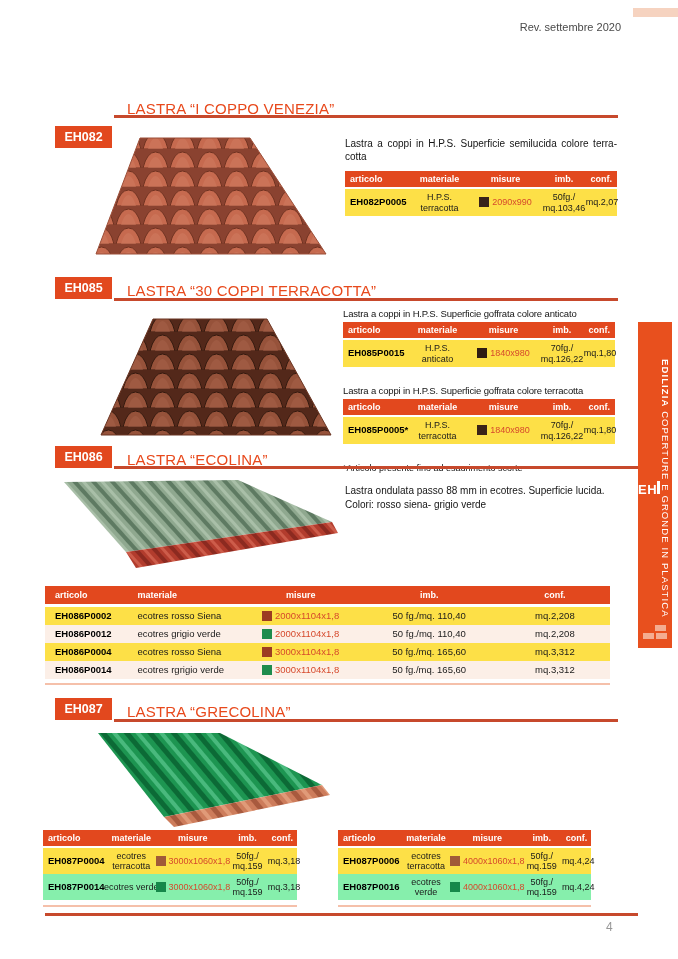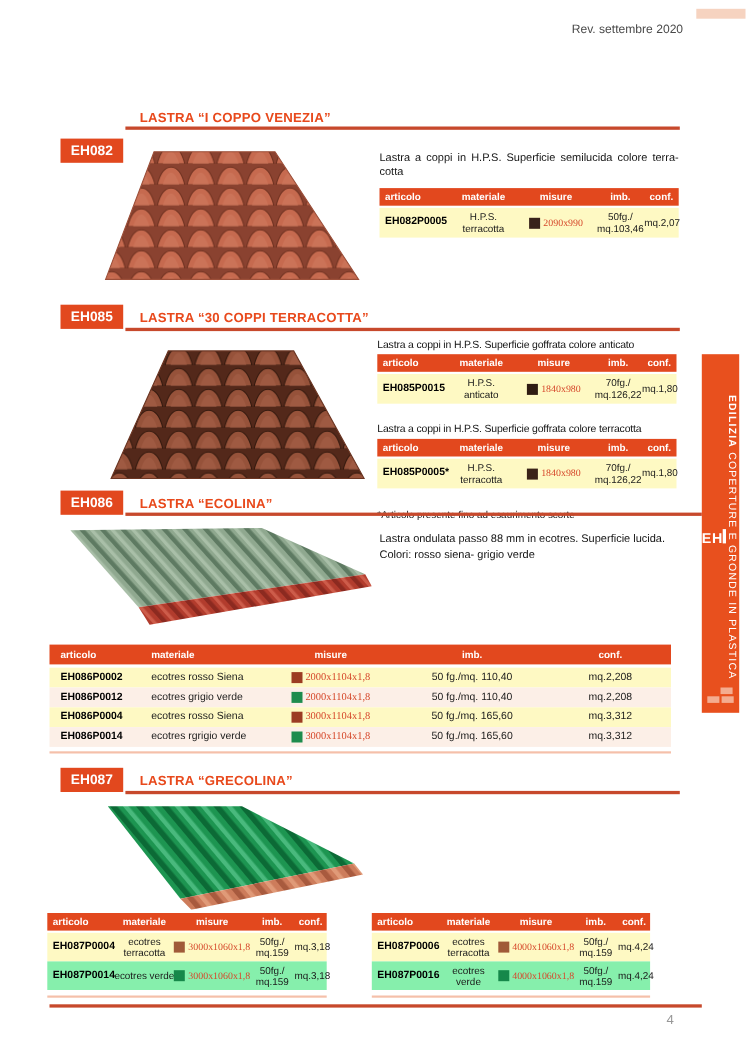--- a/index.html
+++ b/index.html
@@ -6,45 +6,45 @@
   .page{position:relative;width:678px;height:959px;background:#fff;overflow:hidden;
         font-family:"Liberation Sans", sans-serif;}
 
   
   .rev{position:absolute;top:21px;right:57px;font-size:11px;color:#4a4a4a;}
   .corner-tab{position:absolute;top:8px;left:633px;width:45px;height:9px;background:#f6d3c0;}
 
   
   .sec-box{position:absolute;width:57px;height:22px;background:#e2481e;color:#fff;
            font-weight:bold;font-size:12.5px;display:flex;align-items:center;justify-content:center;}
-  .sec-title{position:absolute;color:#e8491c;font-weight:bold;font-size:12px;letter-spacing:.2px;white-space:nowrap;}
+  .sec-title{position:absolute;color:#e8491c;font-weight:normal;font-size:15px;letter-spacing:.2px;white-space:nowrap;}
   .sec-rule{position:absolute;height:2.5px;background:#c7492c;}
 
   
   .desc{position:absolute;font-size:10px;color:#141414;line-height:1.32;width:272px;text-align:justify;}
   .desc-line{position:absolute;font-size:9.5px;color:#141414;white-space:nowrap;letter-spacing:-.15px;}
   .desc2{position:absolute;font-size:10px;color:#141414;line-height:1.38;white-space:nowrap;}
   .note{position:absolute;font-size:9px;color:#141414;}
 
   
   .tbl{position:absolute;border-radius:16px;}
   .thead{display:flex;align-items:center;background:#e2481e;}
   .tbl-sm .thead,.tbl-87 .thead{height:16px;margin-bottom:2px;}
   .tbl-big .thead{height:18px;margin-bottom:3px;}
   .th{color:#fff;font-weight:bold;font-size:9px;text-align:center;}
   .trow{display:flex;align-items:center;}
   .tbl-sm .trow{height:27px;}
   .tbl-87 .trow{height:26px;}
   .tbl-big .trow{height:18px;}
-  .bg-salmon{background:#fef9c3;}
+  .bg-salmon{background:#fde047;}
   .bg-light{background:#fcefe7;}
   .bg-white{background:#86efac;}
   .td{font-size:9px;color:#1a1a1a;text-align:center;line-height:1.12;}
   .td.art{font-weight:bold;font-size:9.5px;color:#000;text-align:left;}
-  .mis-wrap{display:flex;align-items:flex-end;justify-content:center;gap:3px;font-family:Liberation Serif, serif;}
+  .mis-wrap{display:flex;align-items:flex-start;justify-content:center;gap:3px;}
   .sw{display:inline-block;width:10px;height:10px;flex:0 0 10px;}
   .red{color:#d6492c;font-style:normal;white-space:nowrap;}
 
   
   .ca{width:24%;box-sizing:border-box;padding-left:5px;text-align:left;}
   .cm{width:21.5%;}
   .cs{width:27%;}
   .ci{width:16%;}
   .cc{width:11.5%;white-space:nowrap;}
 

